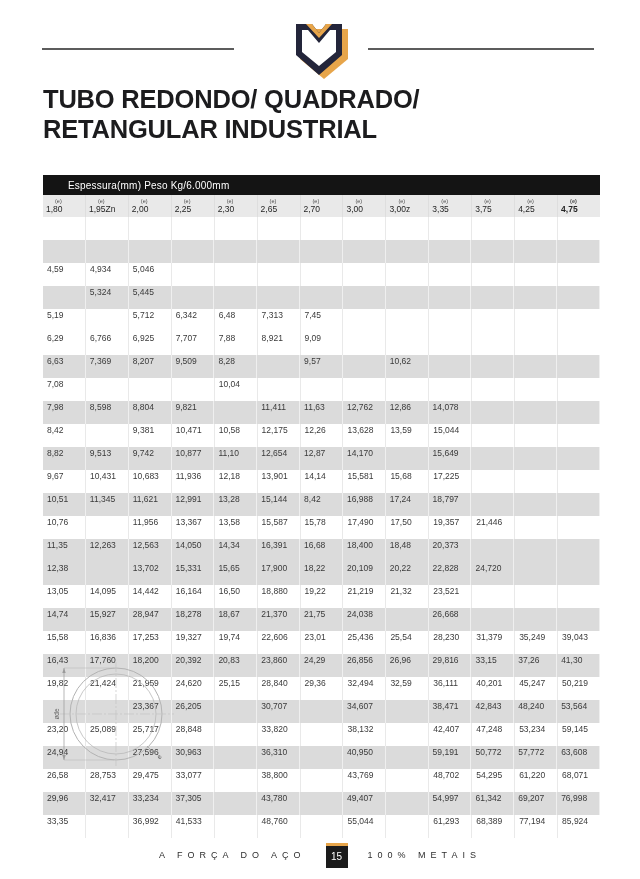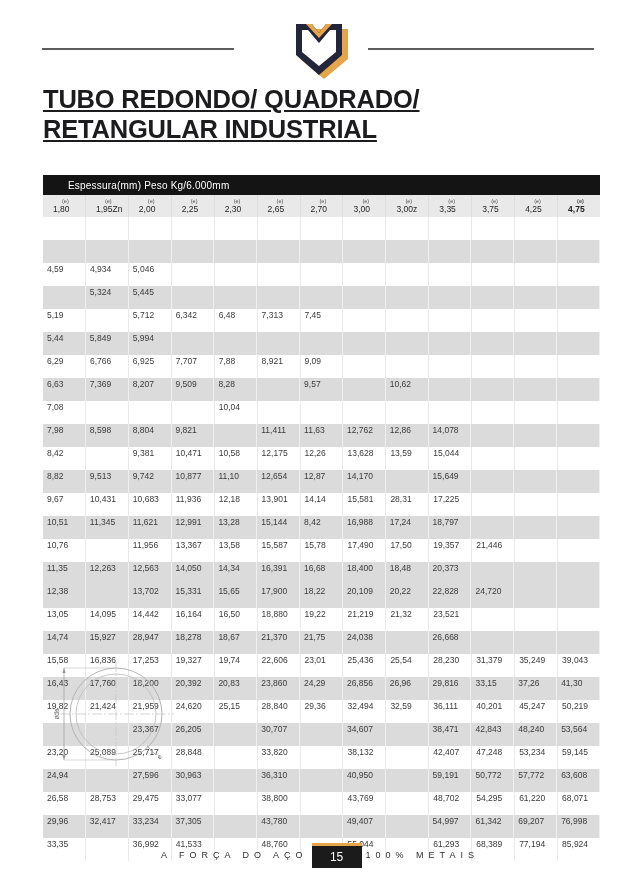--- a/index.html
+++ b/index.html
@@ -12,56 +12,55 @@
   .hdr { position:absolute; top:0; left:0; width:640px; height:80px; }
   .hdr .rule { position:absolute; top:48px; height:2px; background:#5c5c5c; }
   .hdr .rule.l { left:42px; width:192px; }
   .hdr .rule.r { left:368px; width:226px; }
   .hdr .logo { position:absolute; left:288px; top:18px; }
   
   .title {
     position:absolute; left:43px; top:84px; width:560px;
     font-size:25.5px; font-weight:700; color:#1c1c1e; line-height:1.18;
     letter-spacing:-0.2px;
-    text-decoration:underline;
   }
   
   .tbl { position:absolute; left:43px; top:175px; width:557px; }
   .tbl-bar {
     height:20px; background:#141414; color:#fff; font-size:10px;
     display:flex; align-items:center; padding-left:25px; letter-spacing:0.2px;
   }
   .tbl-cols { display:flex; height:22px; background:#e9e9e9; }
   .tbl-cols .col {
     flex:1 0 0; display:flex; flex-direction:column; justify-content:center;
-    border-right:1px solid #dedede; padding-left:10px;
+    border-right:1px solid #dedede; padding-left:3px;
   }
   .tbl-cols .col:last-child { border-right:none;font-weight:bold; }
   .tbl-cols .e { font-size:5.5px; color:#4a4a4a; padding-left:9px; line-height:6px; }
   .tbl-cols .v { font-size:8.5px; color:#242424; line-height:10px; }
   .tbl-body .row { display:flex; height:23px; background:#fff; }
   .tbl-body .row.alt { background:#dbdbdb; }
   .tbl-body .cell {
     flex:1 0 0; font-size:8.5px; color:#3a3a3a; line-height:13.9px;
     padding-left:4px; border-right:1px solid rgba(120,120,120,0.16);
     white-space:nowrap; overflow:hidden;
   }
   .tbl-body .row.alt .cell { border-right:1px solid rgba(255,255,255,0.55); }
   .tbl-body .cell:last-child { border-right:none; }
   
   .diagram { position:absolute; left:44px; top:658px; }
   
   .footer {
     position:absolute; left:0; top:840px; width:640px; height:30px;
-    display:flex; align-items:center; justify-content:center; gap:4px;
+    display:flex; align-items:center; justify-content:center; gap:20px;
   }
   .footer .txt { font-size:9px; letter-spacing:5px; color:#2e2e2e; font-weight:400; }
   .page-badge {
-    width:50px; height:25px; background:#1b1b1b; border-top:3px solid #e7a54a;
-    color:#fff; font-size:12px; display:flex; align-items:center; justify-content:center;
+    width:22px; height:25px; background:#1b1b1b; border-top:3px solid #e7a54a;
+    color:#fff; font-size:10px; display:flex; align-items:center; justify-content:center;
   }
 </style>
 </head>
 <body>
 
 <div class="page">
 
   <div class="hdr">
     <div class="rule l"></div>
     <div class="rule r"></div>
@@ -205,35 +204,20 @@
           <div class="cell">6,48</div>
           <div class="cell">7,313</div>
           <div class="cell">7,45</div>
           <div class="cell"></div>
           <div class="cell"></div>
           <div class="cell"></div>
           <div class="cell"></div>
           <div class="cell"></div>
           <div class="cell"></div>
         </div>
-        <div class="row alt">
-          <div class="cell">5,44</div>
-          <div class="cell">5,849</div>
-          <div class="cell">5,994</div>
-          <div class="cell"></div>
-          <div class="cell"></div>
-          <div class="cell"></div>
-          <div class="cell"></div>
-          <div class="cell"></div>
-          <div class="cell"></div>
-          <div class="cell"></div>
-          <div class="cell"></div>
-          <div class="cell"></div>
-          <div class="cell"></div>
-        </div>
         <div class="row">
           <div class="cell">6,29</div>
           <div class="cell">6,766</div>
           <div class="cell">6,925</div>
           <div class="cell">7,707</div>
           <div class="cell">7,88</div>
           <div class="cell">8,921</div>
           <div class="cell">9,09</div>
           <div class="cell"></div>
           <div class="cell"></div>
@@ -319,21 +303,21 @@
         </div>
         <div class="row">
           <div class="cell">9,67</div>
           <div class="cell">10,431</div>
           <div class="cell">10,683</div>
           <div class="cell">11,936</div>
           <div class="cell">12,18</div>
           <div class="cell">13,901</div>
           <div class="cell">14,14</div>
           <div class="cell">15,581</div>
-          <div class="cell">28,31</div>
+          <div class="cell">15,68</div>
           <div class="cell">17,225</div>
           <div class="cell"></div>
           <div class="cell"></div>
           <div class="cell"></div>
         </div>
         <div class="row alt">
           <div class="cell">10,51</div>
           <div class="cell">11,345</div>
           <div class="cell">11,621</div>
           <div class="cell">12,991</div>

